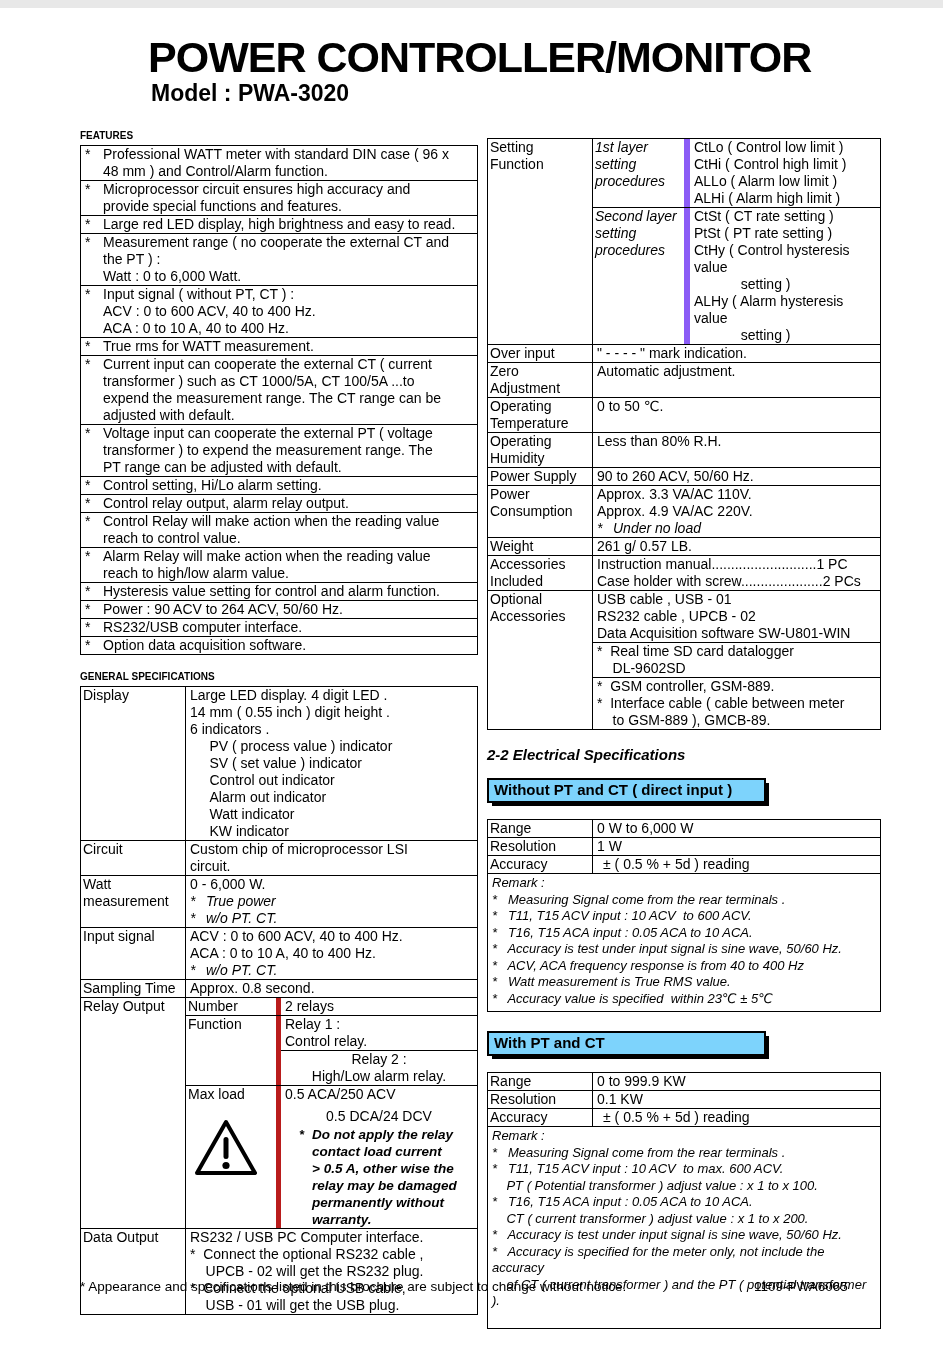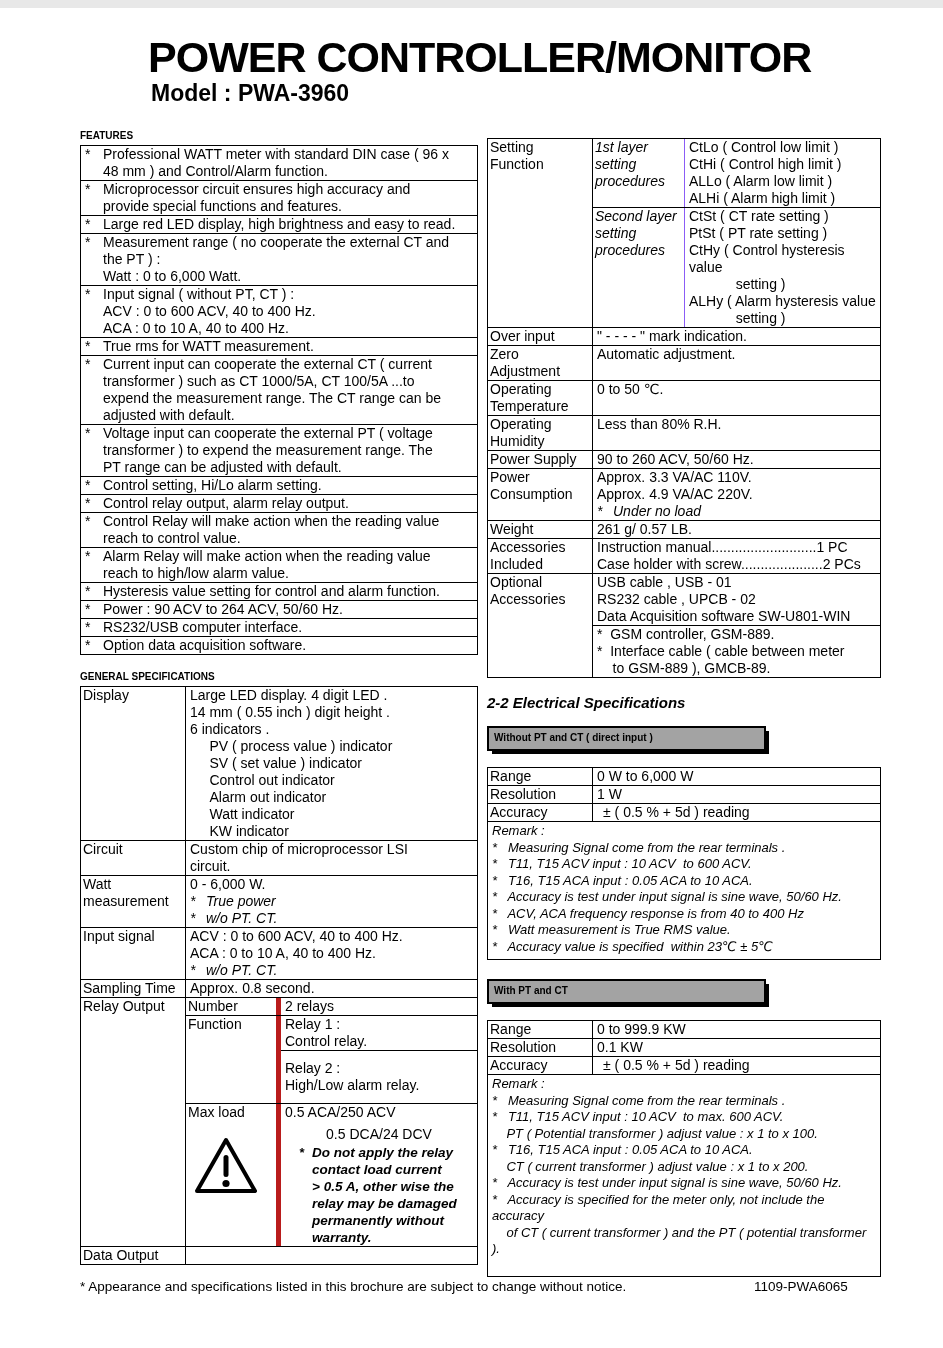--- a/index.html
+++ b/index.html
@@ -51,40 +51,40 @@
   .warn-wrap { display:flex; padding-left:14px; margin-top:1px; }
   .warn-wrap .wb { flex:none; width:13px; font-weight:bold; font-style:italic; font-size:13px; }
   .warn-wrap .wt { flex:1; font-weight:bold; font-style:italic; font-size:13.5px; line-height:17px; }
   .warn-icon { display:block; margin:16px 6px 8px 6px; }
 
   
   .elec-h { font-weight:bold; font-style:italic; font-size:15px; margin:16px 0 0 0; }
   .hdr-box {
     display:inline-block; margin-top:15px;
     border:2px solid #000; box-shadow:4px 4px 0 -1px #000;
-    font-weight:bold; font-size:10px; line-height:18px;
-    padding:1px 8px 2px 5px; min-width:262px; background:#a3a3a3;
+    font-weight:bold; font-size:15px; line-height:18px;
+    padding:1px 8px 2px 5px; min-width:262px; background:#7dd3fc;
   }
   .mt16 { margin-top:16px; }
   .remark { font-style:italic; font-size:13px; line-height:16.5px; padding:1px 4px 4px 4px; }
   .remark-t { font-style:italic; font-size:13px; }
   .acc-val { padding-left:10px; }
   .elec .lab { width:100px; }
-  .sf-lab2 { flex:none; width:87px; border-right:1px solid #8b5cf6; padding:0 2px; font-style:italic; }
+  .sf-lab2 { flex:none; width:87px; border-right:6px solid #8b5cf6; padding:0 2px; font-style:italic; }
 
   .footer { position:absolute; left:80px; top:1270px; width:802px; font-size:13.5px; }
   .footer .code { position:absolute; left:674px; top:0; }
 </style>
 </head>
 <body>
 
 <div class="page">
 
   <div class="title">POWER CONTROLLER/MONITOR</div>
-  <div class="model">Model : PWA-3960</div>
+  <div class="model">Model : PWA-3020</div>
 
   <div class="col-left">
 
     <div class="sec-h">FEATURES</div>
 
     <div class="tbl">
       <div class="row">
           <div class="frow" style="flex:1">
             <span class="fbullet">*</span>
             <span class="ftext pre">Professional WATT meter with standard DIN case ( 96 x
@@ -252,21 +252,21 @@
             <div class="lab2">Number</div>
             <div class="val">2 relays</div>
           </div>
           <div class="irow">
             <div class="lab2">Function</div>
             <div class="inner">
               <div style="padding:0 4px;">
                 <div class="it">Relay 1 :</div>
                 <div>Control relay.</div>
               </div>
-              <div class="bt" style="padding:9px 4px;">
+              <div class="bt" style="padding:0 4px;text-align:center;">
                 <div class="it">Relay 2 :</div>
                 <div>High/Low alarm relay.</div>
               </div>
             </div>
           </div>
           <div class="irow">
             <div class="lab2">
               <span>Max load</span>
               <svg class="warn-icon" width="64" height="58" viewBox="0 0 64 58">
                 <polygon points="32,3 61,54 3,54" fill="none" stroke="#000" stroke-width="4" stroke-linejoin="round"></polygon>
@@ -285,20 +285,27 @@
 relay may be damaged
 permanently without
 warranty.</span>
               </div>
             </div>
           </div>
         </div>
       </div>
       <div class="row">
         <div class="lab">Data Output</div>
+        <div class="val">
+          <div class="pre">RS232 / USB PC Computer interface.</div>
+          <div class="pre">*  Connect the optional RS232 cable ,
+    UPCB - 02 will get the RS232 plug.
+*  Connect the optional USB cable,
+    USB - 01 will get the USB plug.</div>
+        </div>
       </div>
     </div>
   </div>
 
   <div class="col-right">
 
     <div class="tbl">
       <div class="row">
         <div class="lab pre">Setting
 Function</div>
@@ -370,20 +377,22 @@
         <div class="val pre">Instruction manual...........................1 PC
 Case holder with screw.....................2 PCs</div>
       </div>
       <div class="row">
         <div class="lab pre">Optional
 Accessories</div>
         <div class="inner">
           <div class="val pre">USB cable , USB - 01
 RS232 cable , UPCB - 02
 Data Acquisition software SW-U801-WIN</div>
+          <div class="val pre bt">*  Real time SD card datalogger
+    DL-9602SD</div>
           <div class="val pre bt">*  GSM controller, GSM-889.
 *  Interface cable ( cable between meter
     to GSM-889 ), GMCB-89.</div>
         </div>
       </div>
     </div>
 
     <div class="elec-h">2-2 Electrical Specifications</div>
 
     <div>

